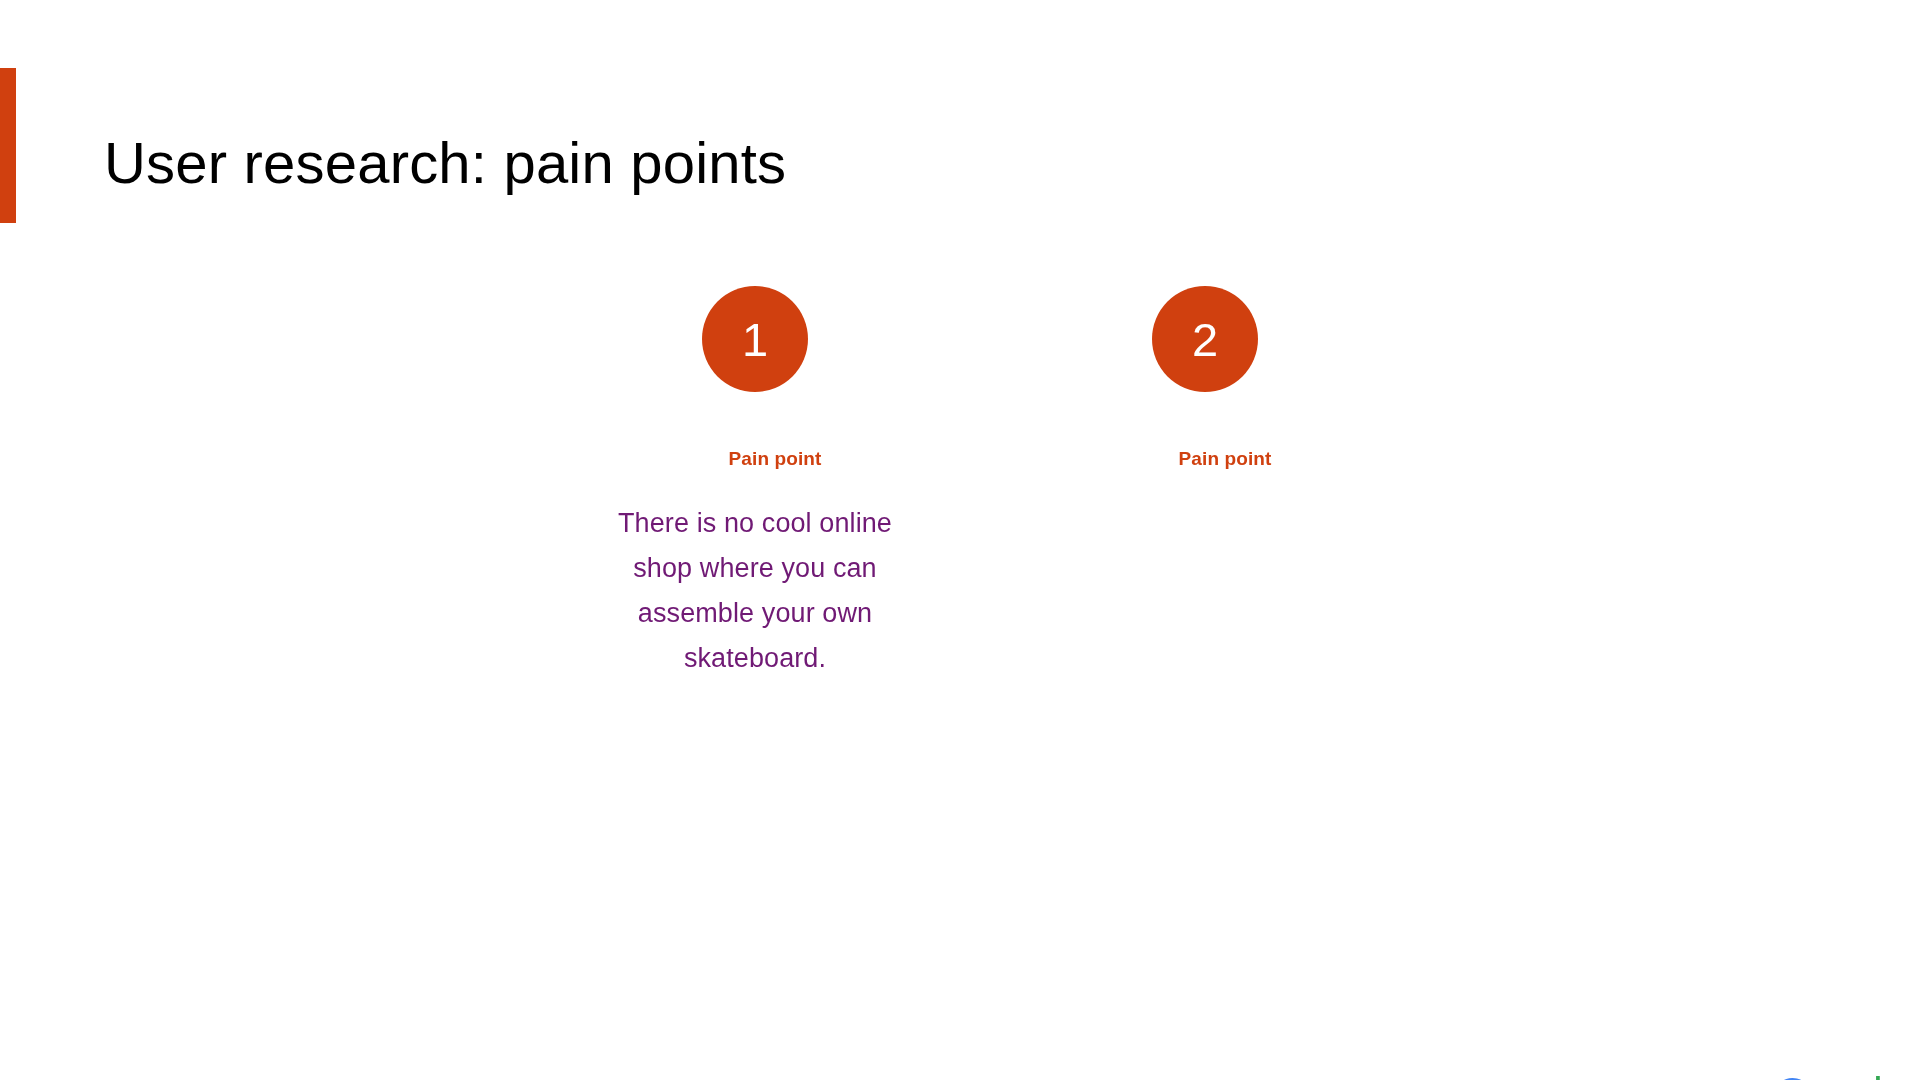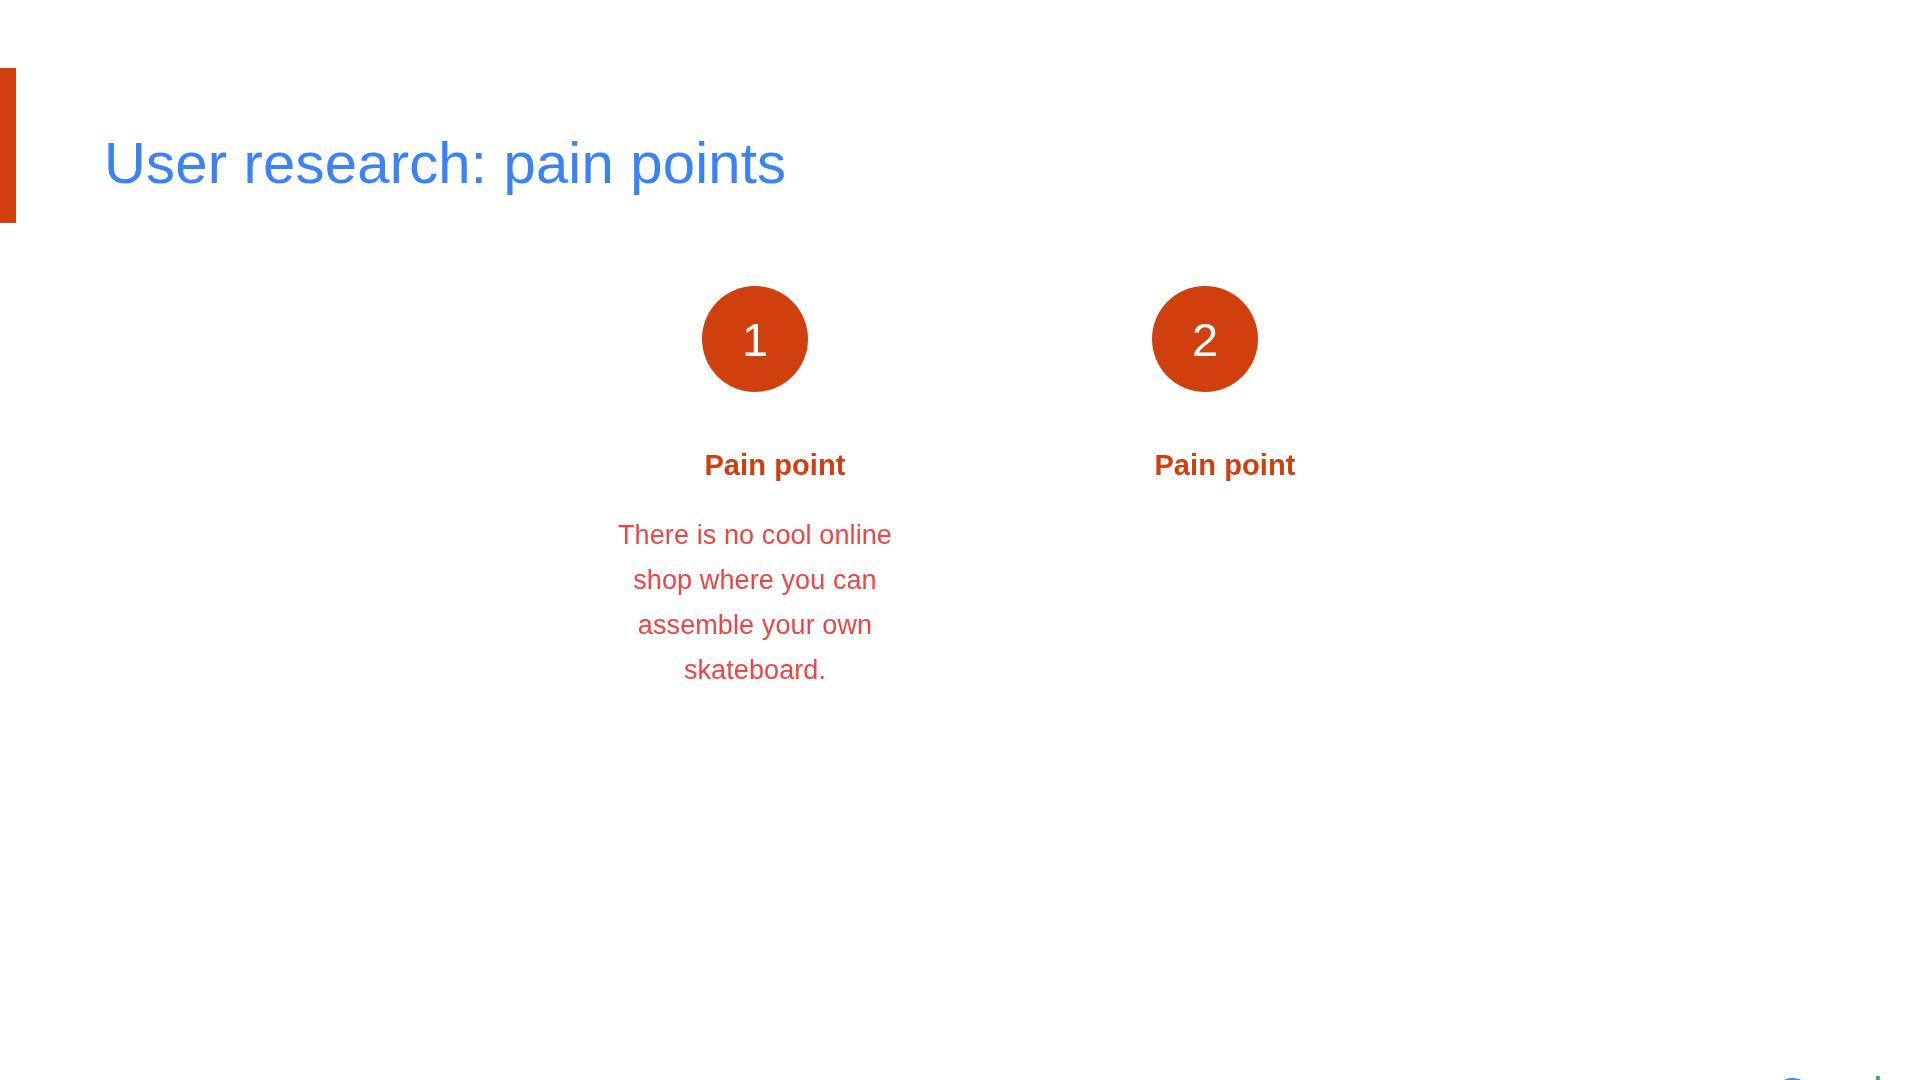--- a/index.html
+++ b/index.html
@@ -32,21 +32,21 @@
   }
 
   
   #page-title {
     position: absolute;
     left: 104px;
     top: 130px;
     font-size: 58px;
     font-weight: 300;
     letter-spacing: 0.2px;
-    color: #3b82f6;
+    color: #000000;
     white-space: nowrap;
     line-height: 1.15;
   }
 
   
   #columns {
     position: absolute;
     left: 530px;
     top: 286px;
     width: 900px;
@@ -78,35 +78,35 @@
     justify-content: center;
     color: #ffffff;
     font-size: 47px;
     font-weight: 300;
     line-height: 1;
     user-select: none;
   }
 
   .pain-heading {
     margin-top: 56px;
-    font-size: 29px;
+    font-size: 19px;
     font-weight: 700;
     color: #D0400F;
     letter-spacing: 0.1px;
     text-align: center;
     line-height: 1.2;
     margin-left: 40px;
   }
 
   .pain-body {
     margin-top: 30px;
     width: 320px;
     font-size: 27px;
     font-weight: 300;
-    color: #ef4444;
+    color: #701a75;
     text-align: center;
     line-height: 45px;
     letter-spacing: 0.1px;
   }
 
   
   #google-logo {
     position: absolute;
     left: 1776px;
     top: 1072px;

